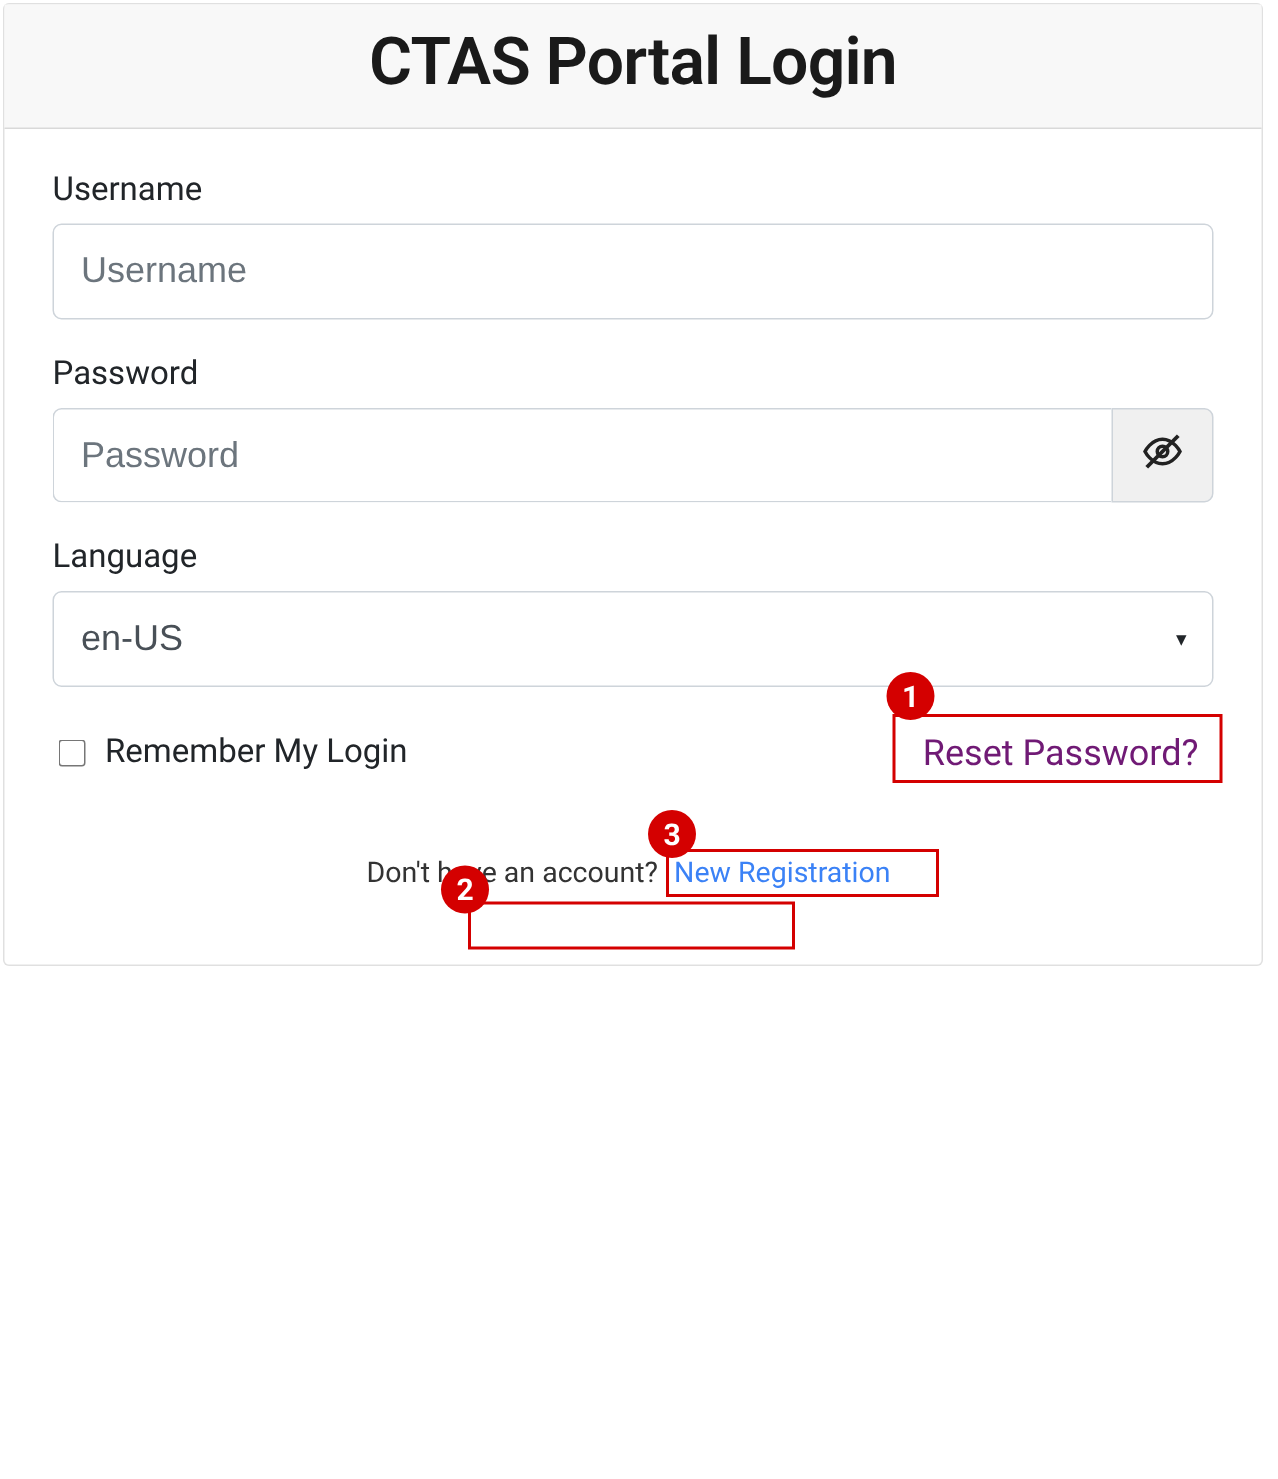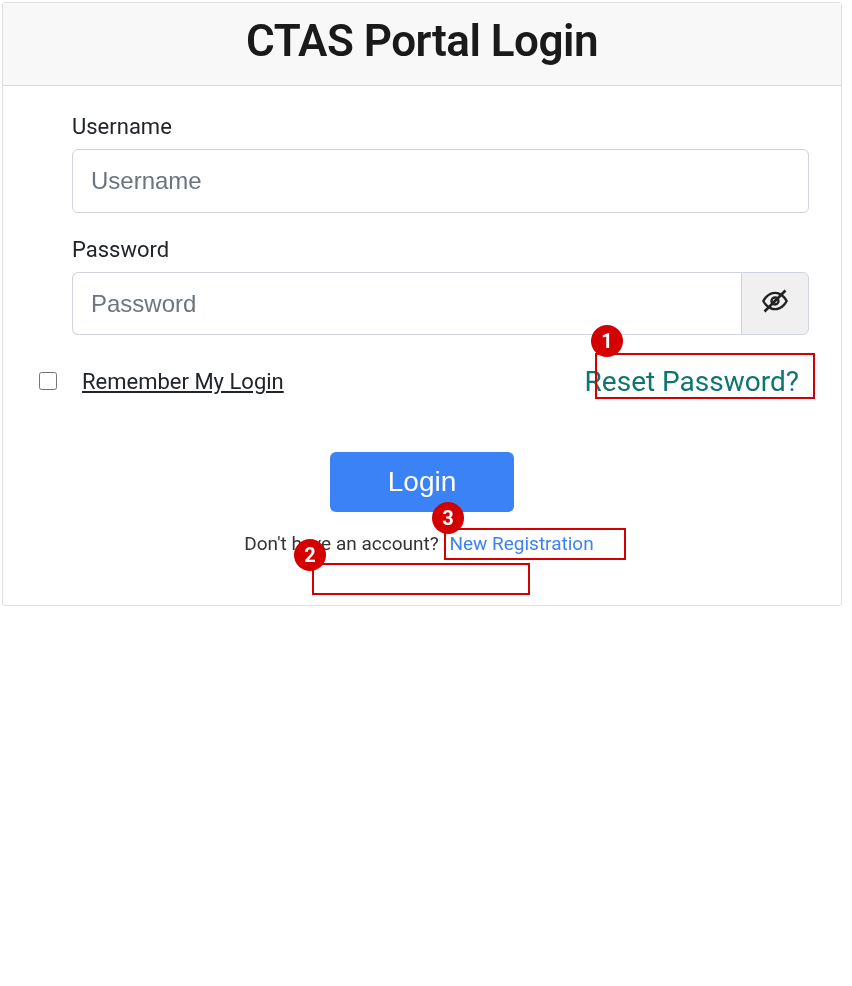--- a/index.html
+++ b/index.html
@@ -31,21 +31,20 @@
     font-size: 44px;
     font-weight: 600;
     color: #1a1a1a;
     letter-spacing: -0.5px;
   }
   .card-body {
     padding: 28px 32px 40px;
   }
   .form-group {
     margin-bottom: 24px;
-    margin-left: 37px;
   }
   .form-label {
     display: block;
     font-size: 22px;
     color: #212529;
     margin-bottom: 10px;
   }
   .form-control {
     width: 100%;
     padding: 14px 18px;
@@ -99,37 +98,36 @@
     color: #212529;
   }
   .row-remember {
     display: flex;
     justify-content: space-between;
     align-items: center;
     margin-top: 10px;
   }
   .checkbox-wrap {
     display: flex;
-    align-items: flex-start;
-    gap: 22px;
-    text-decoration: underline;
+    align-items: flex-end;
+    gap: 10px;
   }
   .checkbox-wrap input[type="checkbox"] {
     width: 18px;
     height: 18px;
     border: 1px solid #888;
     border-radius: 3px;
   }
   .checkbox-label {
     font-size: 22px;
     color: #212529;
   }
   .reset-link {
-    font-size: 28px;
-    color: #0f766e;
+    font-size: 24px;
+    color: #701a75;
     text-decoration: none;
     padding: 6px 10px;
   }
   .center-block {
     text-align: center;
     margin-top: 48px;
   }
   .btn-login {
     display: inline-block;
     background: #3b82f6;
@@ -206,34 +204,42 @@
               <svg width="28" height="28" viewBox="0 0 24 24" fill="none">
                 <path d="M2 12s3.5-7 10-7 10 7 10 7-3.5 7-10 7S2 12 2 12z" stroke="#222" stroke-width="2" fill="none"></path>
                 <circle cx="12" cy="12" r="3" stroke="#222" stroke-width="2" fill="none"></circle>
                 <line x1="3" y1="21" x2="21" y2="3" stroke="#222" stroke-width="2.2"></line>
               </svg>
             </span>
           </div>
         </div>
       </div>
 
+      <div class="form-group">
+        <label class="form-label">Language</label>
+        <div class="select-wrap">
+          <select class="form-control">
+            <option>en-US</option>
+          </select>
+          <span class="select-caret">▾</span>
+        </div>
+      </div>
 
       <div class="row-remember rel">
         <div class="checkbox-wrap">
           <input type="checkbox" style="">
           <span class="checkbox-label">Remember My Login</span>
         </div>
         <a href="#" class="reset-link">Reset Password?</a>
 
         <div class="annot-box" style="right:-6px; top:-6px; width:220px; height:46px;"></div>
         <div class="annot-badge" style="right:186px; top:-34px;">1</div>
       </div>
 
       <div class="center-block rel">
-        <button class="btn-login">Login</button>
 
         <div class="sub-line rel">
           <span>Don't have an account?</span>
           <a href="#">New Registration</a>
 
           
           <div class="annot-box" style="left:50%; margin-left:22px; top:-4px; width:182px; height:32px;"></div>
           <div class="annot-badge" style="left:50%; margin-left:10px; top:-30px;">3</div>
         </div>
 

